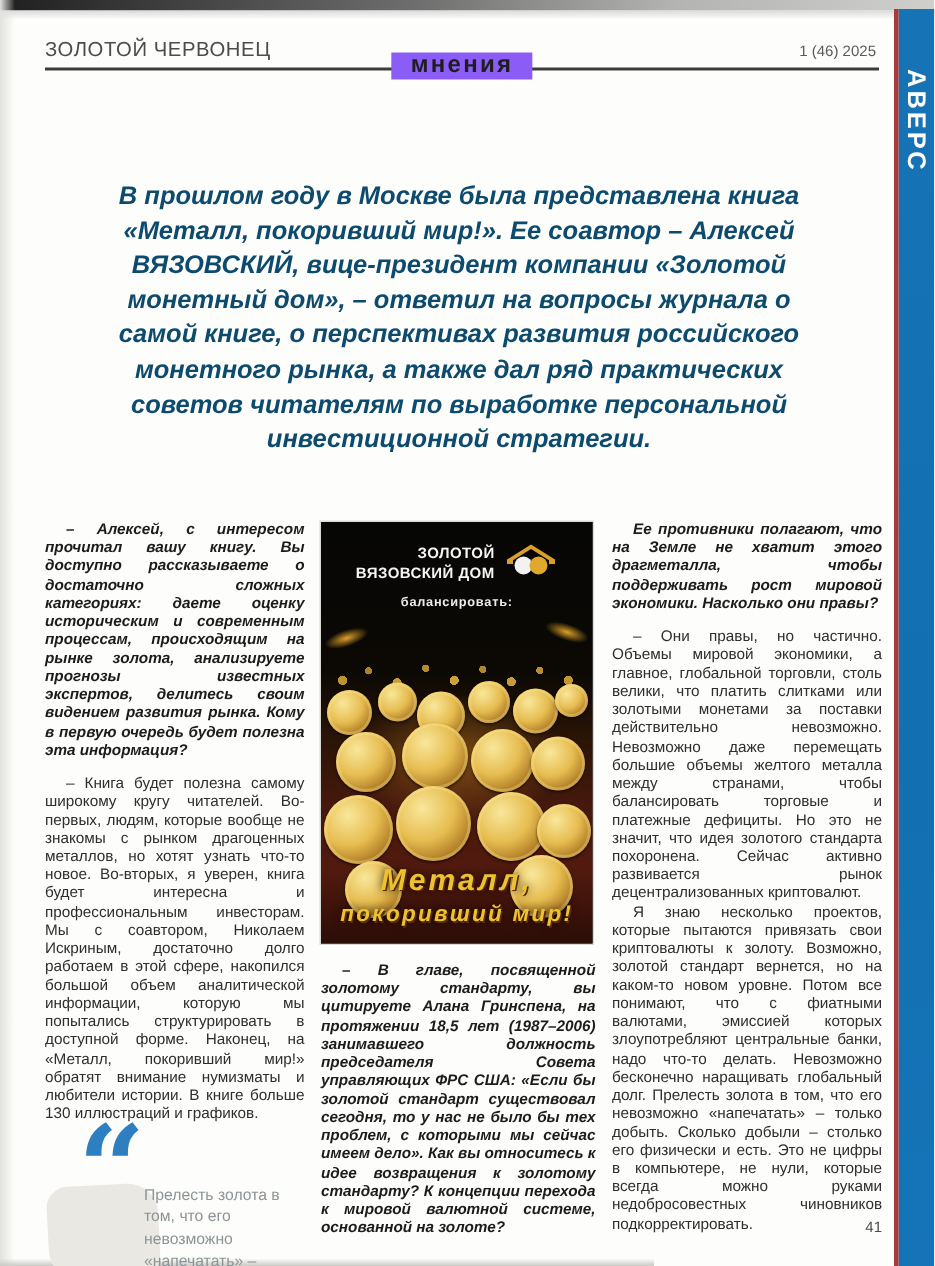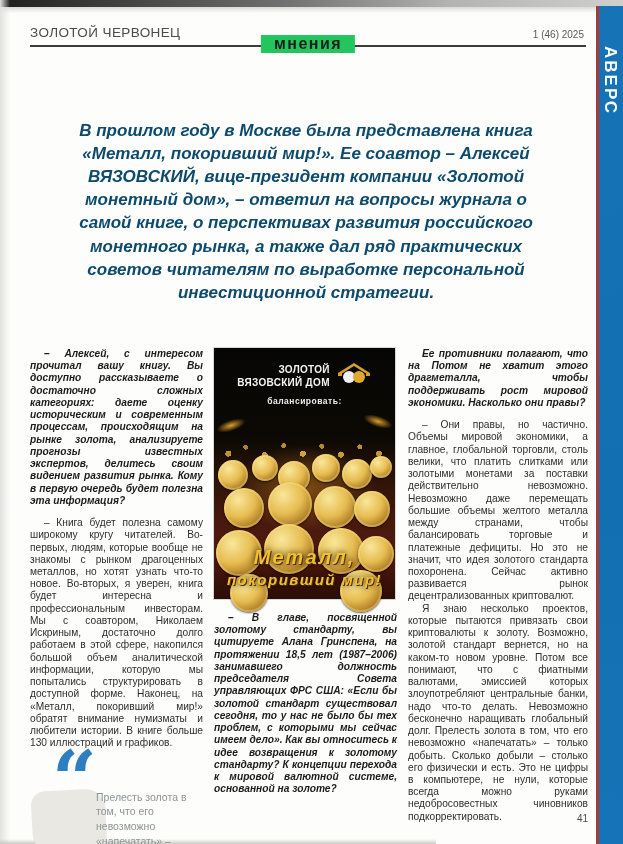--- a/index.html
+++ b/index.html
@@ -25,41 +25,41 @@
     writing-mode:vertical-rl;color:#ffffff;font-weight:bold;font-size:17px;
     letter-spacing:2px;}
 
   
   .header{position:absolute;top:24px;left:30px;width:556px;height:26px;}
   .header-rule{position:absolute;left:0;right:0;top:21px;height:2px;background:#3c3c3c;}
   .magazine-title{position:absolute;left:0;top:1px;font-size:13.5px;color:#4c4c4c;
     letter-spacing:.4px;}
   .issue{position:absolute;right:2px;top:5px;font-size:10px;color:#5a5a5a;}
   .section-label{position:absolute;left:50%;transform:translateX(-50%);top:11px;
-    background:#22c55e;padding:0 13px;font-weight:bold;font-size:16px;color:#1e1e1e;
+    background:#8b5cf6;padding:0 13px;font-weight:bold;font-size:16px;color:#1e1e1e;
     letter-spacing:1.5px;}
 
   
   .intro{position:absolute;top:119px;left:63px;width:486px;
     font-size:17px;font-weight:bold;font-style:italic;color:#0c4a6e;
     text-align:center;line-height:1.36;}
 
   
   .cols{position:absolute;top:348px;left:30px;width:558px;display:flex;gap:11px;}
   .col{font-size:10.2px;line-height:1.2;text-align:justify;color:#2e2e2e;
     hyphens:auto;-webkit-hyphens:auto;}
   .col-left{width:173px;}
   .col-mid{width:183px;}
   .col-right{width:180px;}
   .col p{margin:0 0 10px;text-indent:14px;}
   .col p.q{font-weight:bold;font-style:italic;color:#1c1c1c;}
   .col p.np{margin-bottom:0;}
 
   
-  .book-cover{position:relative;width:181px;height:251px;margin:1px 0 13px 1px;
+  .book-cover{position:relative;width:181px;height:281px;margin:1px 0 13px 1px;
     background:#0a0a0a;box-shadow:0 0 0 1px #d8d8d4;}
   .cover-bg{position:absolute;inset:0;
     background:
       radial-gradient(ellipse 100px 60px at 50% 56%,rgba(200,130,30,.5),rgba(0,0,0,0) 72%),
       linear-gradient(180deg,#060606 0%,#0c0904 36%,#2c1407 52%,#47190d 68%,#521a0e 82%,#2b0d07 100%);}
   .glint{position:absolute;width:30px;height:11px;border-radius:50%;
     background:radial-gradient(closest-side,#dd9f28,rgba(0,0,0,0));}
   .glint-l{top:72px;left:2px;transform:rotate(-18deg);}
   .glint-r{top:68px;right:2px;transform:rotate(18deg);}
   .cover-logo-row{position:absolute;top:13px;left:0;right:0;display:flex;
@@ -179,21 +179,21 @@
         <figcaption class="cover-title">
           <div class="t1">Металл,</div>
           <div class="t2">покоривший мир!</div>
         </figcaption>
       </figure>
 
       <p class="q np">– В главе, посвященной золотому стандарту, вы цитируете Алана Гринспена, на протяжении 18,5 лет (1987–2006) занимавшего должность председателя Совета управляющих ФРС США: «Если бы золотой стандарт существовал сегодня, то у нас не было бы тех проблем, с которыми мы сейчас имеем дело». Как вы относитесь к идее возвращения к золотому стандарту? К концепции перехода к мировой валютной системе, основанной на золоте?</p>
     </div>
 
     <div class="col col-right">
-      <p class="q">Ее противники полагают, что на Потом не хватит этого драгметалла, чтобы поддерживать рост мировой экономики. Насколько они правы?</p>
+      <p class="q">Ее противники полагают, что на Земле не хватит этого драгметалла, чтобы поддерживать рост мировой экономики. Насколько они правы?</p>
       <p style="margin-bottom:0;">– Они правы, но частично. Объемы мировой экономики, а главное, глобальной торговли, столь велики, что платить слитками или золотыми монетами за поставки действительно невозможно. Невозможно даже перемещать большие объемы желтого металла между странами, чтобы балансировать торговые и платежные дефициты. Но это не значит, что идея золотого стандарта похоронена. Сейчас активно развивается рынок децентрализованных криптовалют.</p>
       <p class="np">Я знаю несколько проектов, которые пытаются привязать свои криптовалюты к золоту. Возможно, золотой стандарт вернется, но на каком-то новом уровне. Потом все понимают, что с фиатными валютами, эмиссией которых злоупотребляют центральные банки, надо что-то делать. Невозможно бесконечно наращивать глобальный долг. Прелесть золота в том, что его невозможно «напечатать» – только добыть. Сколько добыли – столько его физически и есть. Это не цифры в компьютере, не нули, которые всегда можно руками недобросовестных чиновников подкорректировать.</p>
     </div>
 
   </main>
 
   <div class="page-num">41</div>
 
   <aside class="side-tab">
     <div class="side-tab-label">АВЕРС</div>

